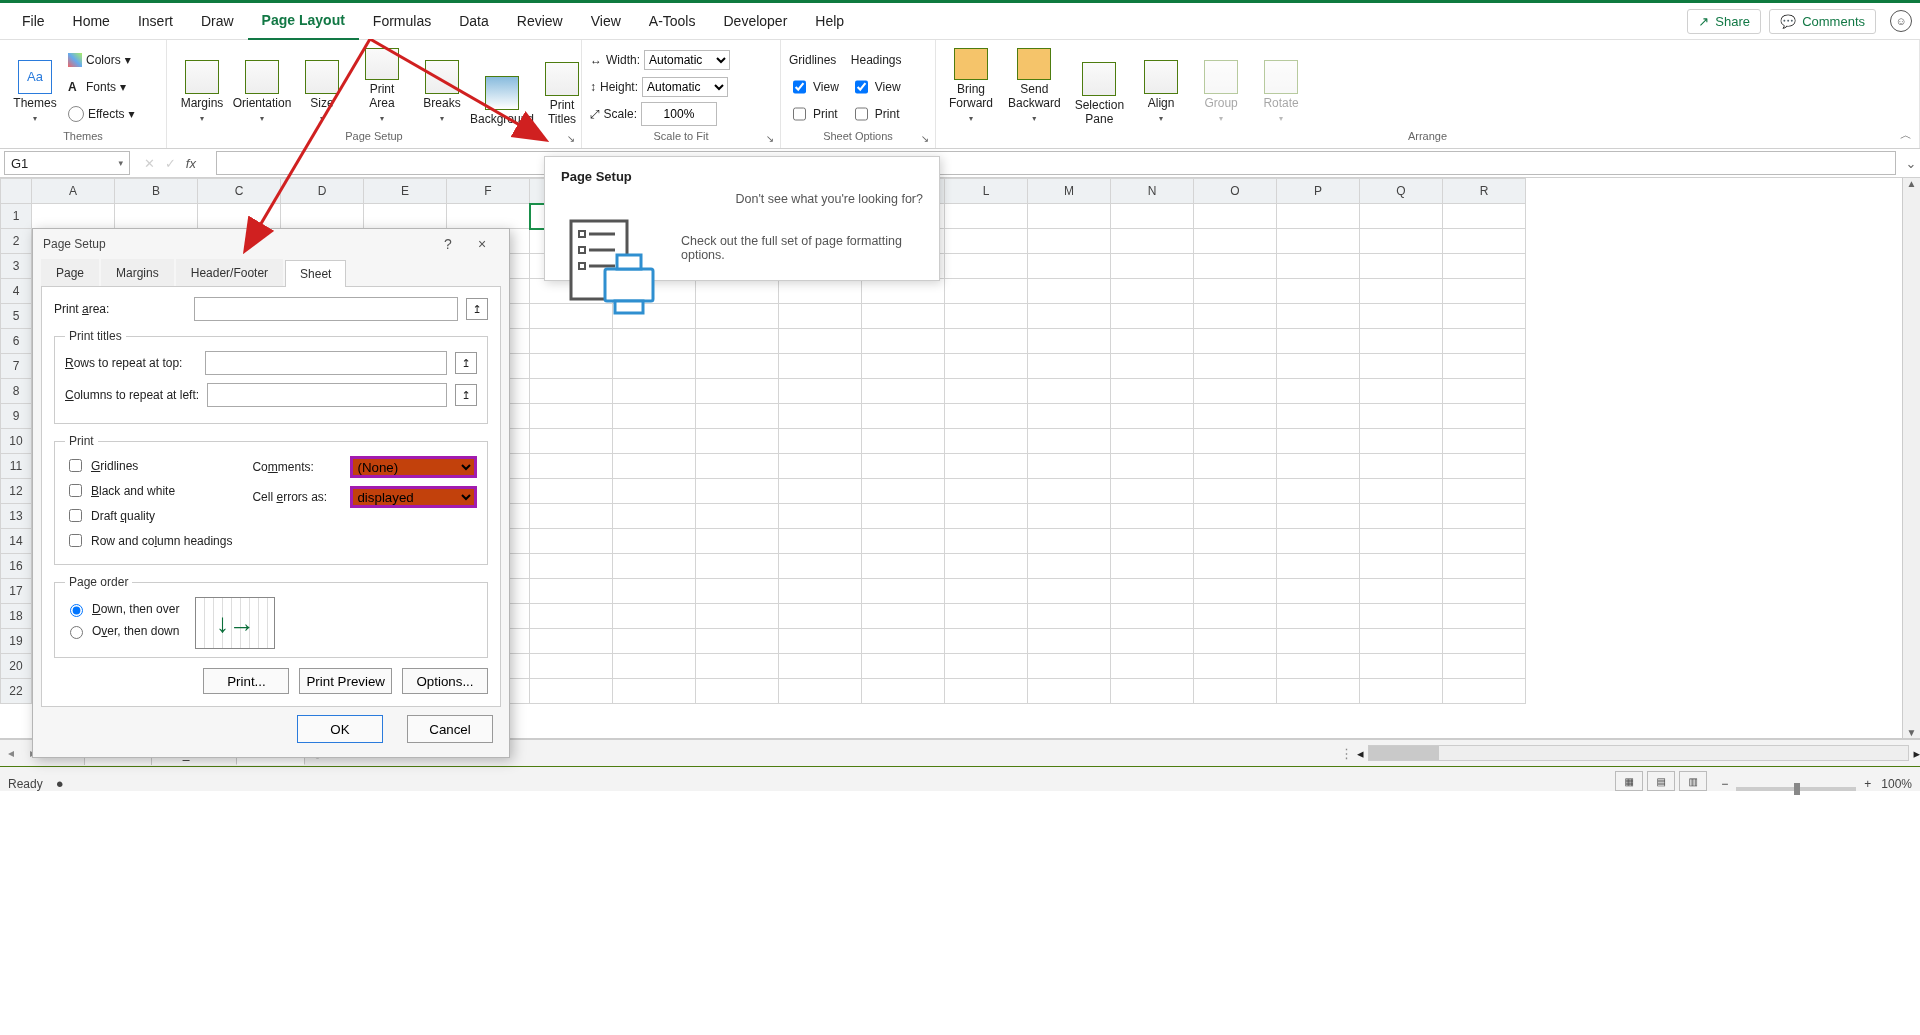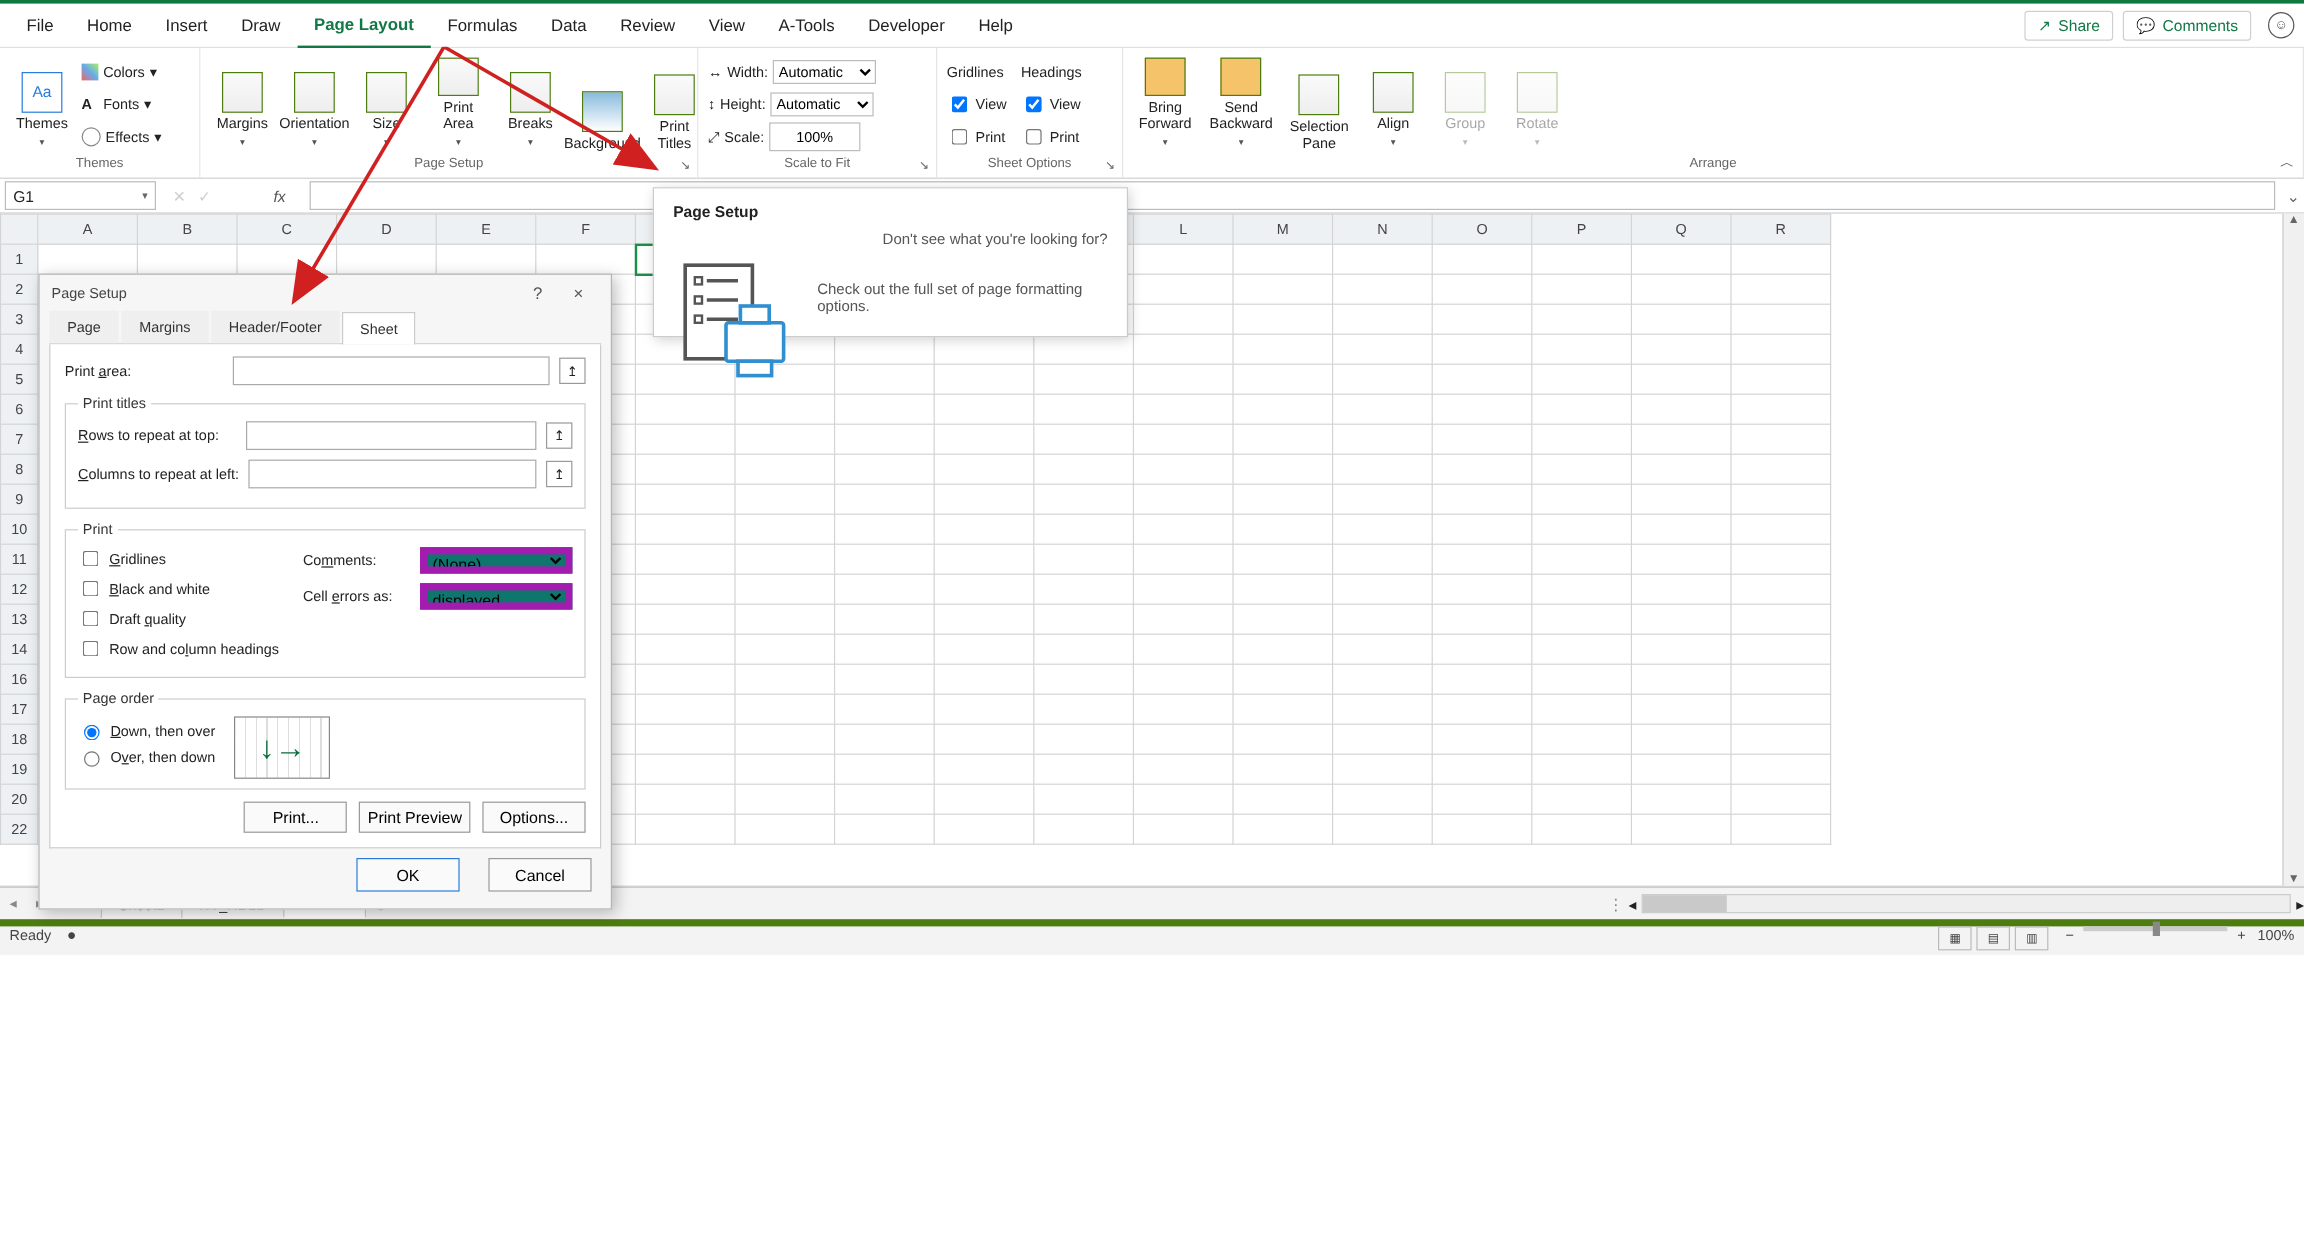--- a/index.html
+++ b/index.html
@@ -24,21 +24,21 @@
   .smallrow select,.smallrow input{font-size:12px;height:20px;border:1px solid #bbb;background:#fff;}
   .chk{width:13px;height:13px;}
   .collapse-rib{position:absolute;right:8px;bottom:4px;font-size:12px;color:#555;}
   
   svg.arrows{position:absolute;left:0;top:39px;pointer-events:none;z-index:60;}
   
   .fxrow{display:flex;align-items:center;height:28px;border-bottom:1px solid #d0d0d0;background:#fff;}
   .namebox{width:112px;height:22px;border:1px solid #bbb;margin-left:4px;display:flex;align-items:center;padding:0 6px;background:#fff;justify-content:space-between;}
   .namebox .car{font-size:9px;color:#666;}
   .fxbtns{display:flex;align-items:center;gap:10px;margin:0 14px;color:#888;}
-  .fxlabel{font-style:italic;margin-right:6px;color:#555;margin-left:42px;}
+  .fxlabel{font-style:italic;margin-right:6px;color:#555;}
   .fxinput{flex:1;height:22px;border:1px solid #bbb;margin-right:6px;}
   .fxexpand{width:18px;text-align:center;color:#666;}
   
   .gridwrap{position:relative;height:560px;border-bottom:1px solid #ccc;}
   table.grid{border-collapse:collapse;table-layout:fixed;}
   table.grid th,table.grid td{border:1px solid #d4d4d4;height:24px;padding:0;font-weight:normal;}
   table.grid thead th{background:#eef1f3;font-size:12px;color:#444;}
   table.grid tbody th{background:#eef1f3;font-size:12px;color:#444;width:30px;text-align:center;}
   table.grid thead th:first-child{width:30px;}
   table.grid td.sel{outline:2px solid #1a8f4a;outline-offset:-1px;}
@@ -46,21 +46,21 @@
   
   .sheetsrow{display:flex;align-items:center;height:26px;background:#f3f3f3;border-top:1px solid #ccc;}
   .shnav{width:22px;text-align:center;color:#888;font-size:12px;}
   .shtab{padding:4px 14px;border:1px solid #ccc;border-bottom:none;background:#fafafa;margin-right:-1px;font-size:12px;}
   .shtab.active{background:#fff;color:#127845;font-weight:600;border-bottom:1px solid #fff;}
   .shadd{width:26px;text-align:center;color:#666;}
   .hscroll{margin-left:auto;display:flex;align-items:center;gap:4px;width:580px;}
   .hscroll .track{flex:1;height:14px;background:#eee;border:1px solid #ccc;position:relative;}
   .hscroll .thumb{position:absolute;left:0;top:0;bottom:0;width:70px;background:#c9c9c9;}
   
-  .status{display:flex;align-items:flex-start;height:24px;background:#f3f3f3;border-top:6px solid #4d7c0f;font-size:12px;color:#444;padding:0 8px;}
+  .status{display:flex;align-items:flex-end;height:24px;background:#f3f3f3;border-top:1px solid #4d7c0f;font-size:12px;color:#444;padding:0 8px;}
   .status .spacer{flex:1;}
   .viewbtn{width:26px;height:18px;border:1px solid #bbb;margin-left:4px;display:flex;align-items:center;justify-content:center;font-size:10px;}
   .zoomslider{width:120px;height:4px;background:#ccc;margin:0 8px;position:relative;}
   .zoomslider .th{position:absolute;left:58px;top:-4px;width:6px;height:12px;background:#888;}
   
   .dialog{position:absolute;left:32px;top:228px;width:476px;background:#f6f6f6;border:1px solid #b5b5b5;box-shadow:3px 3px 12px rgba(0,0,0,.25);z-index:50;font-size:12px;}
   .dlg-title{height:30px;display:flex;align-items:center;padding:0 10px;color:#444;}
   .dlg-title .sp{flex:1;}
   .dlg-title .wbtn{width:34px;text-align:center;color:#555;font-size:14px;}
   .dlg-tabs{display:flex;border-bottom:1px solid #ccc;margin:0 8px;}
@@ -70,21 +70,21 @@
   .fld{display:flex;align-items:center;gap:8px;margin-bottom:8px;}
   .fld label{min-width:132px;}
   .fld input[type=text]{flex:1;height:20px;border:1px solid #aaa;background:#fff;}
   .pick{width:20px;height:20px;border:1px solid #999;display:flex;align-items:center;justify-content:center;font-size:11px;}
   fieldset{border:1px solid #ccc;margin:0 0 10px 0;padding:8px 10px;}
   fieldset legend{padding:0 4px;color:#333;}
   .twocol{display:flex;gap:20px;}
   .chkrow{display:flex;align-items:center;gap:6px;margin-bottom:6px;}
   .ddl{display:flex;align-items:center;gap:8px;margin-bottom:8px;}
   .ddl label{width:90px;}
-  .ddl select{flex:1;height:22px;border:6px solid #a21caf;background:#0f766e;}
+  .ddl select{flex:1;height:22px;border:3px solid #a21caf;background:#c2410c;}
   .order-ic{width:78px;height:50px;border:1px solid #888;background:repeating-linear-gradient(90deg,#fff,#fff 8px,#ddd 8px,#ddd 9px),repeating-linear-gradient(0deg,#fff,#fff 8px,#ddd 8px,#ddd 9px);position:relative;}
   .order-ic .arr{position:absolute;inset:0;display:flex;align-items:center;justify-content:center;color:#0b6e3a;font-size:26px;font-weight:bold;}
   .btnrow{display:flex;gap:10px;justify-content:flex-end;margin-top:10px;}
   .btnrow button{min-width:86px;height:26px;border:1px solid #999;background:#fafafa;}
   .dlg-foot{display:flex;gap:24px;justify-content:flex-end;padding:0 16px 14px 0;}
   .dlg-foot button{min-width:86px;height:28px;border:1px solid #999;background:#fafafa;}
   .dlg-foot button.primary{border:1.5px solid #2a7bdc;}
   
   .callout{position:absolute;left:544px;top:156px;width:362px;background:#fff;border:1px solid #ccc;box-shadow:2px 2px 10px rgba(0,0,0,.18);padding:12px 16px 18px 16px;z-index:55;}
   .callout h4{margin:0 0 8px 0;font-size:13px;font-weight:600;}

